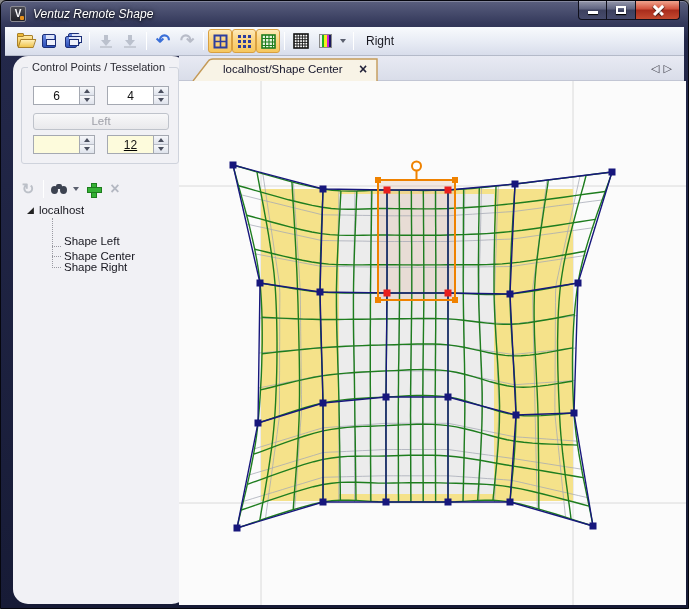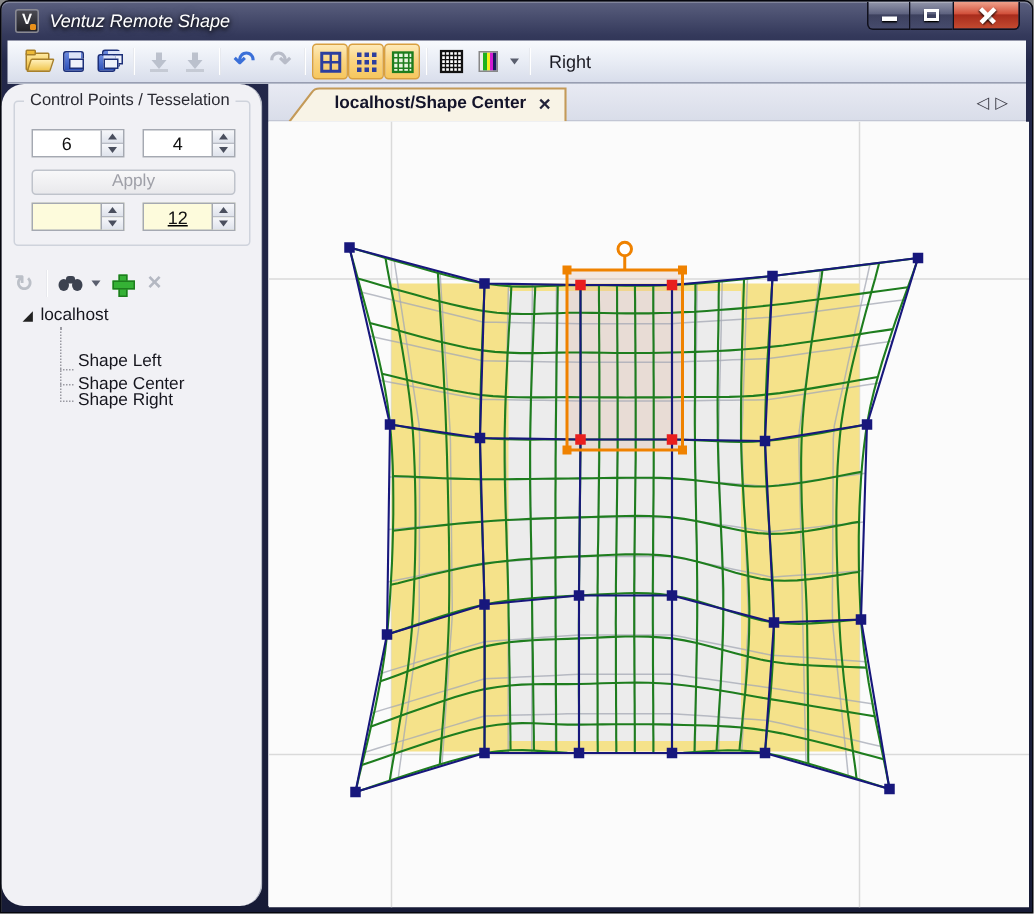--- a/index.html
+++ b/index.html
@@ -55,21 +55,21 @@
   .ic-down .stemv { position:absolute; left:5px; top:1px; width:4px; height:5px; background:#b7bdc9; }
   .ic-down .tri { position:absolute; left:2px; top:6px; width:0; height:0; border-left:5px solid transparent; border-right:5px solid transparent; border-top:6px solid #b7bdc9; }
   .ic-down .base { position:absolute; left:1px; bottom:0; width:12px; height:2px; background:#c3c8d2; }
   .ic-undo { font-size:17px; font-weight:bold; color:#3a6fd8; line-height:14px; }
   .ic-redo { font-size:17px; font-weight:bold; color:#b8bcc8; line-height:14px; }
   .dd-arrow { width:0; height:0; border-left:3.5px solid transparent; border-right:3.5px solid transparent; border-top:4px solid #5a5f6e; margin:0 3px; }
   .ic-colorbars { width:13px; height:14px; border:1px solid #888;
     background:linear-gradient(to right,#ececec 0 20%, #1db11d 20% 40%, #f5ef1c 40% 60%, #d21cd2 60% 80%, #1a1a5e 80% 100%); }
 
   
-  .left-panel { position:absolute; left:0; top:55px; width:174px; bottom:4px; background:#f1f1f5; border-right:1px solid #b6bac6;border-radius:15px; }
+  .left-panel { position:absolute; left:12px; top:55px; width:174px; bottom:4px; background:#f1f1f5; border-right:1px solid #b6bac6;border-radius:15px; }
   .groupbox { position:absolute; left:8px; top:11px; width:158px; height:97px; border:1px solid #cfd3dc; border-radius:3px; }
   .groupbox-title { position:absolute; left:6px; top:-7px; background:#f1f1f5; padding:0 4px; font-size:11px; color:#2a2a32; white-space:nowrap; }
   .spin-field { position:absolute; width:62px; height:19px; border:1px solid #a5a9b2; background:#fff; display:flex; }
   .spin-field.yellow { background:#fdfbdc; }
   .spin-val { flex:1; border:none; background:transparent; text-align:center; font-size:12px; font-family:"Liberation Sans",sans-serif; color:#111; width:40px; }
   .spin-btns { width:15px; border-left:1px solid #a5a9b2; display:flex; flex-direction:column; }
   .spin-up,.spin-dn { flex:1; background:linear-gradient(#f6f7fa,#dfe3ec); display:flex; align-items:center; justify-content:center; }
   .spin-up { border-bottom:1px solid #b8bcc6; }
   .aru { width:0; height:0; border-left:3px solid transparent; border-right:3px solid transparent; border-bottom:4px solid #4a4f5e; }
   .ard { width:0; height:0; border-left:3px solid transparent; border-right:3px solid transparent; border-top:4px solid #4a4f5e; }
@@ -92,21 +92,21 @@
   .tree-root { position:absolute; left:14px; top:4px; display:flex; align-items:center; }
   .expander { font-size:9px; color:#222; margin-right:5px; }
   .tree-vline { position:absolute; left:39px; top:18px; height:48px; border-left:1px dotted #9a9aa2; }
   .tree-item { position:absolute; left:39px; display:flex; align-items:center; }
   .tree-item .hline { width:9px; border-top:1px dotted #9a9aa2; margin-right:3px; }
 
   
   .main { position:absolute; left:178px; top:55px; right:4px; bottom:4px; background:#dfe2ee; }
   .tabbar { position:absolute; left:0; top:0; right:0; height:25px; background:linear-gradient(#e8eaf3,#d9dde9); border-bottom:1px solid #c2c6d4; }
   .tab { position:absolute; left:12px; top:2px; width:188px; height:23px; }
-  .tab-label { position:absolute; left:32px; top:5px; font-size:11.5px; font-weight:bold; color:#14142a; white-space:nowrap; }
+  .tab-label { position:absolute; left:32px; top:5px; font-size:11.5px; font-weight:normal; color:#14142a; white-space:nowrap; }
   .tab-close { position:absolute; left:168px; top:3px; font-size:14px; font-weight:bold; color:#23233a; }
   .tab-nav { position:absolute; right:8px; top:6px; font-size:11px; color:#3a3a44; letter-spacing:4px; }
   .canvas-wrap { position:absolute; left:0; top:25px; right:0; bottom:0; background:#fbfbfb; }
 </style>
 </head>
 <body>
 
 <div class="window">
 
   <div class="titlebar">
@@ -226,21 +226,21 @@
         <input class="spin-val" value="4" style="">
         <span class="spin-btns">
             <span class="spin-up">
               <span class="aru"></span>
             </span>
             <span class="spin-dn">
               <span class="ard"></span>
             </span>
           </span>
       </div>
-      <div class="apply-btn">Apply</div>
+      <div class="apply-btn">Left</div>
       <div class="spin-field yellow" style="left:11px; top:67px;">
         <input class="spin-val" style="background: transparent; margin-top: 36px;" value="13">
         <span class="spin-btns">
             <span class="spin-up">
               <span class="aru"></span>
             </span>
             <span class="spin-dn">
               <span class="ard"></span>
             </span>
           </span>

